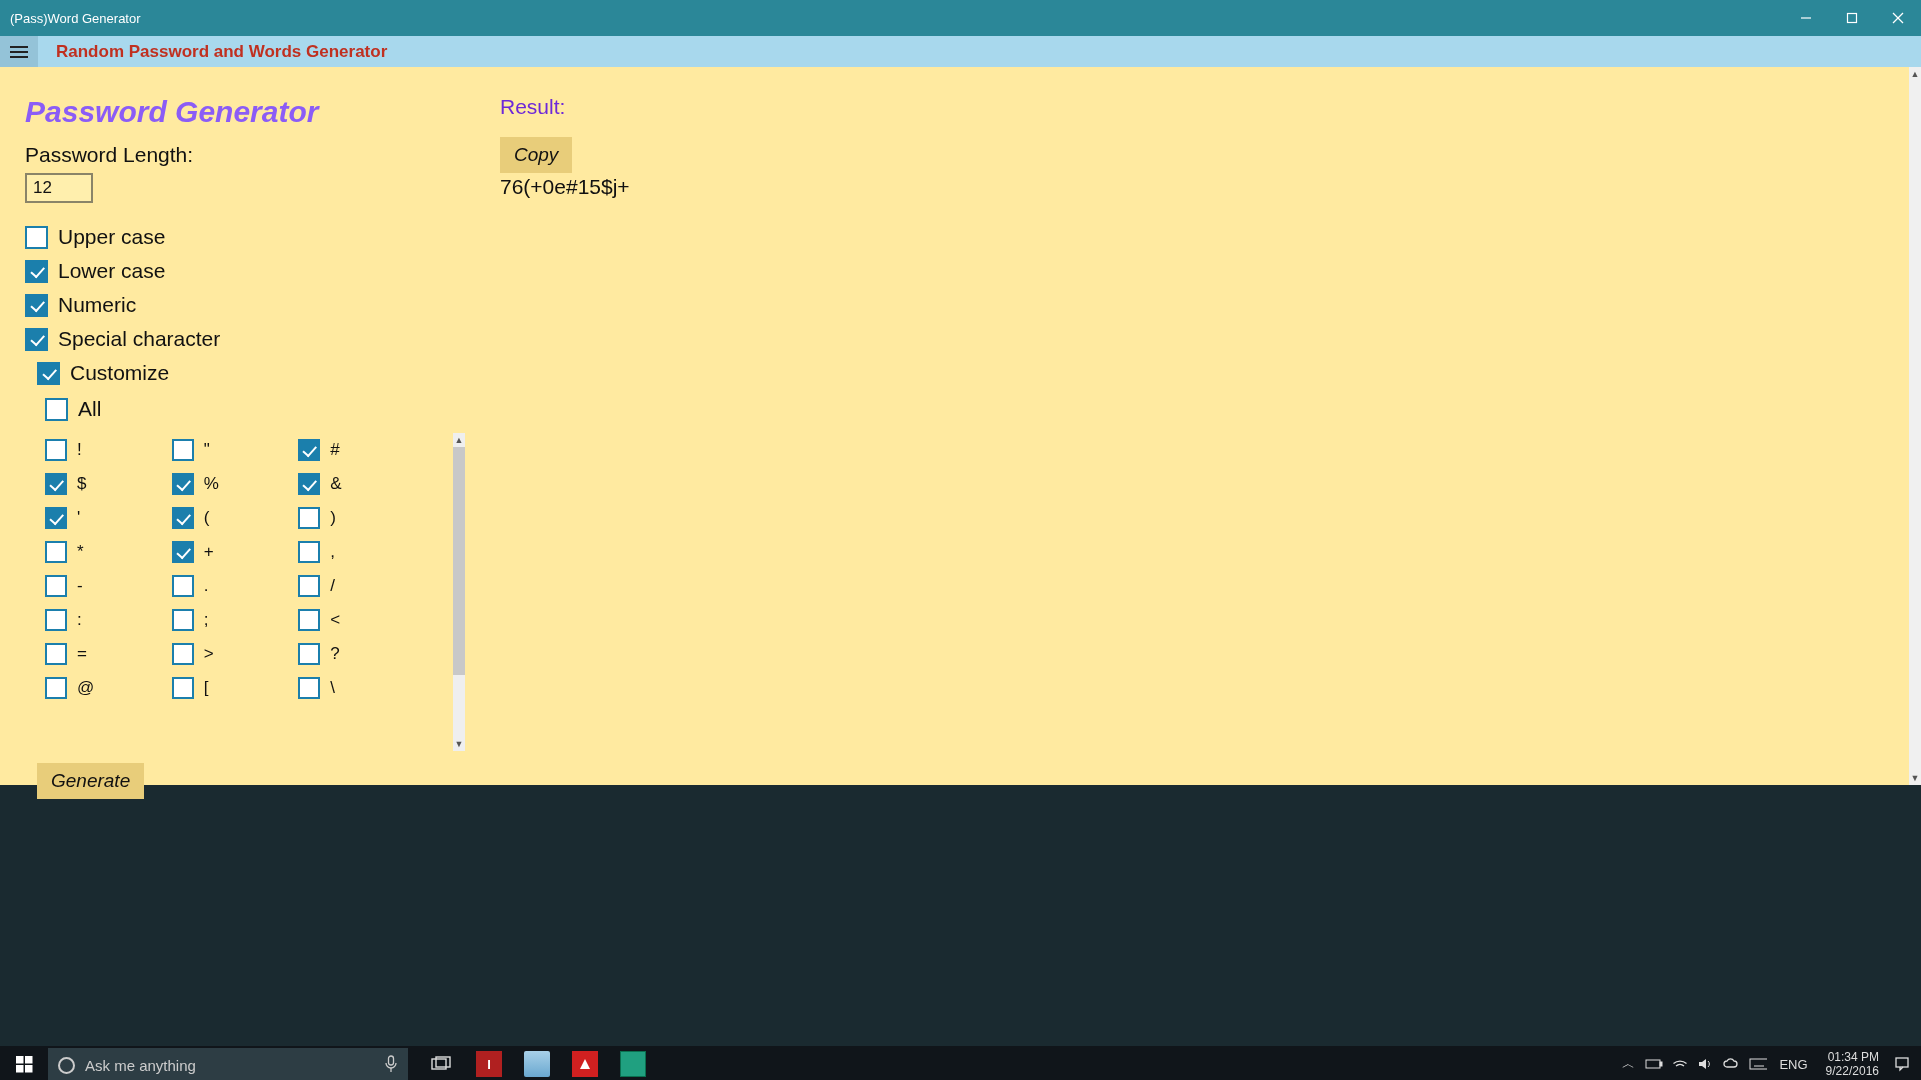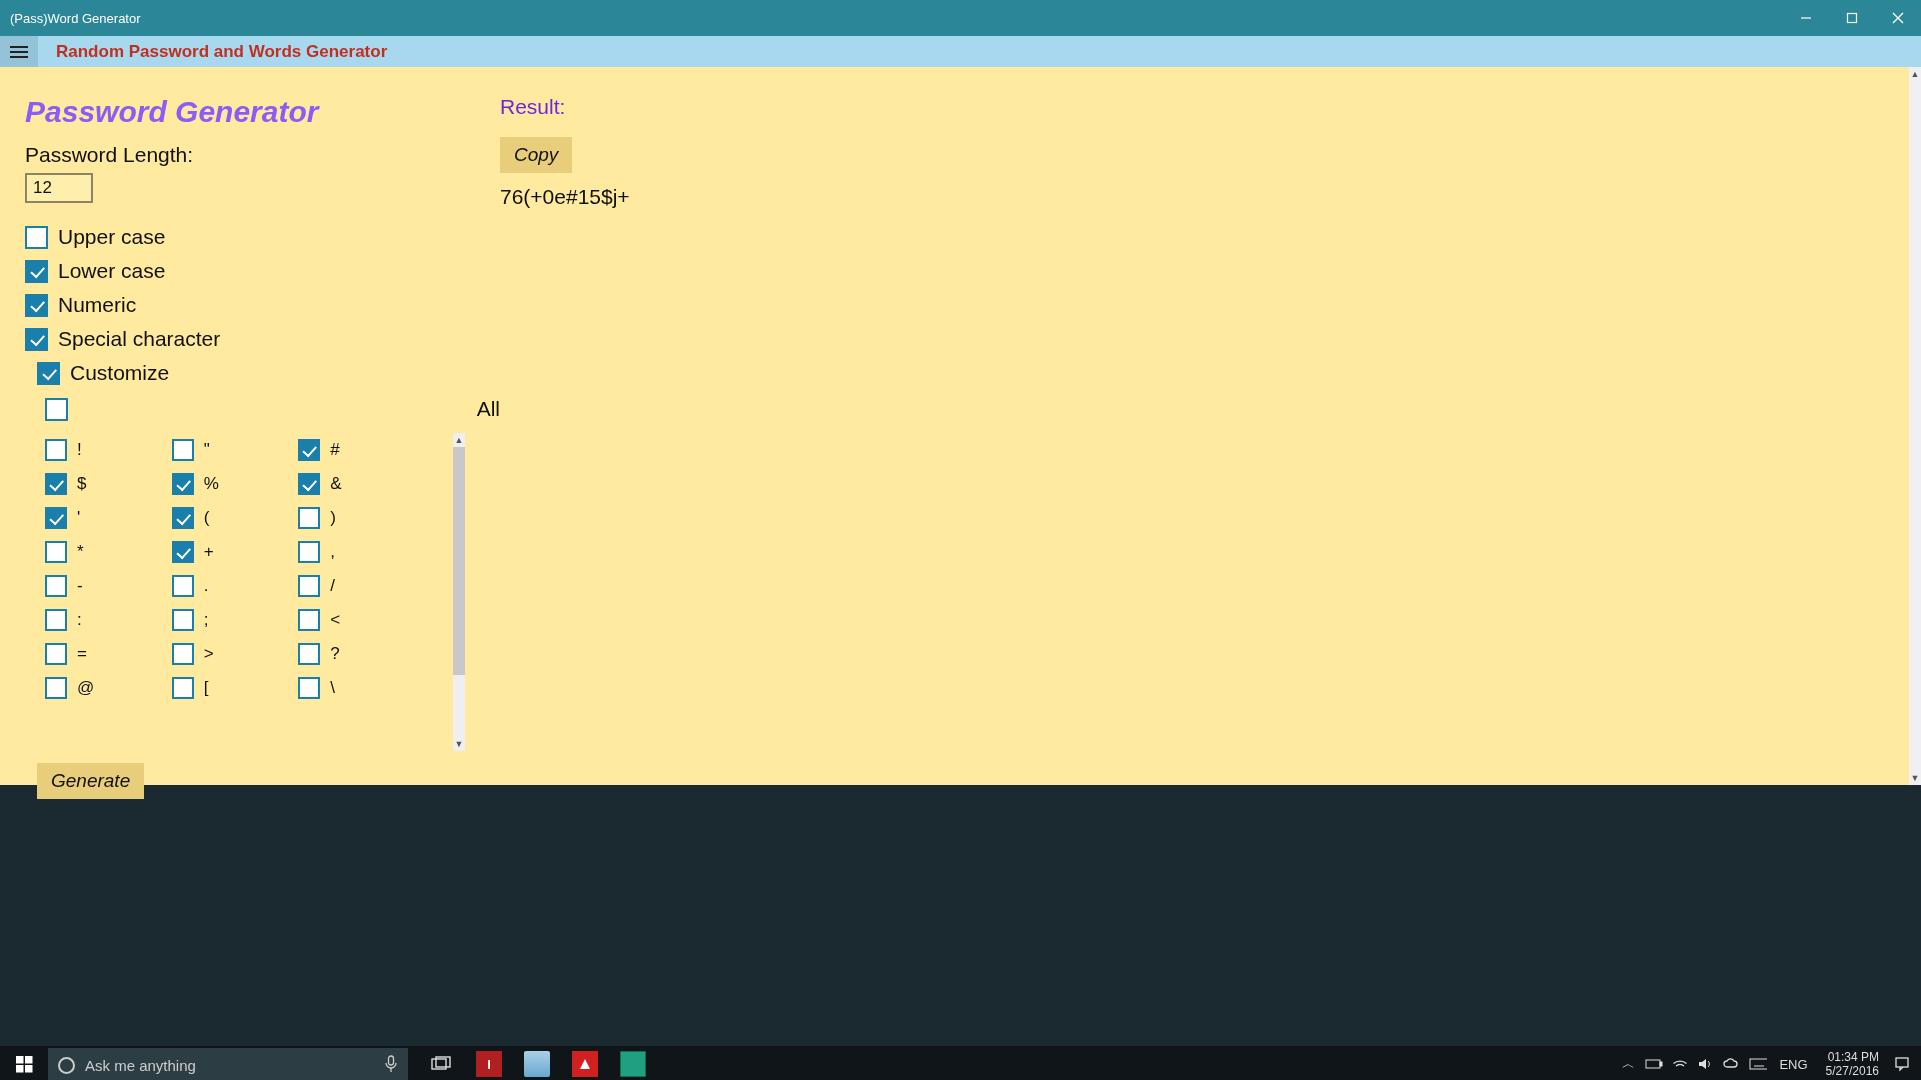--- a/index.html
+++ b/index.html
@@ -31,40 +31,40 @@
   .field-label { font-size: 21px; color: #111; margin-bottom: 6px; }
   .length-input { width: 68px; height: 30px; border: 2px solid #8a8468; background: #ffefad; font-size: 17px; padding: 2px 6px; color:#111; }
 
   .opts { margin-top: 22px; }
   .chk-row { display: flex; align-items: center; margin-bottom: 10px; }
   .chk { width: 23px; height: 23px; border: 2px solid #1b7fac; background: #fff; display: inline-flex; align-items:center; justify-content:center; margin-right: 10px; flex-shrink:0; }
   .chk.checked { background: #1b7fac; }
   .chk.checked::after { content: ""; width: 6px; height: 11px; border: solid #fff; border-width: 0 2.5px 2.5px 0; transform: rotate(42deg) translateY(-1px); }
   .chk-label { font-size: 21px; color: #111; }
   .indent1 { margin-left: 12px; }
-  .indent2 { margin-left: 20px; justify-content: space-between; }
+  .indent2 { margin-left: 20px; }
 
   .special-box { position: relative; margin-top: 8px; margin-left: 20px; width: 420px; height: 318px; }
   .sp-grid { position: absolute; left: 0; top: 0; width: 380px; }
   .sp-grid .sp-rowset { display:flex; }
   .sp-col { width: 128px; }
   .sp-chk-row { display: flex; align-items: center; height: 34px; }
   .sp-chk-row .chk { width: 22px; height: 22px; }
   .sp-chk-row .sym { font-size: 17px; color:#111; }
 
   .sp-scroll { position:absolute; right:0; top:0; width: 12px; height: 318px; background:#efefef; display:flex; flex-direction:column; }
   .sp-scroll .arrow { height: 14px; display:flex; align-items:center; justify-content:center; font-size:9px; color:#555; }
   .sp-scroll .track { flex:1; background:#efefef; position:relative; }
   .sp-scroll .thumb { position:absolute; top:0; left:0; right:0; height: 228px; background:#c8c8c8; }
 
   .btn { background: #e8cd7a; border: none; padding: 7px 14px; font-size: 19px; font-style: italic; color:#111; }
   .generate-btn { margin-top: 12px; margin-left: 12px; }
 
   .result-label { font-size: 21px; color:#6d28d9; margin-bottom: 18px; }
-  .copy-btn { margin-bottom: 12px; }
+  .copy-btn { margin-bottom: 2px; }
   .result-text { font-size: 21px; color:#111; }
 
   
   .gap { height: 261px; background: #1a2a30; }
   .taskbar { height: 36px; background: #10151a; display:flex; align-items:flex-end; color:#ddd; position:relative; }
   .start { width: 48px; display:flex; align-items:center; justify-content:center; height:100%; }
   .start svg { fill:#fff; }
   .search { flex: 0 0 360px; height: 34px; background: #2d3d44; display:flex; align-items:center; padding: 0 10px; color:#ccc; font-size:15px; gap:10px; }
   .search .circ { width:17px; height:17px; border:2px solid #ccc; border-radius:50%; }
   .task-icons { display:flex; align-items:center; gap: 2px; margin-left: 10px; height:100%; }
@@ -352,21 +352,21 @@
         <svg width="20" height="12" fill="none" stroke="#ddd">
           <rect x="1" y="1" width="18" height="10"></rect>
           <line x1="4" y1="4" x2="4" y2="4"></line>
           <line x1="7" y1="4" x2="7" y2="4"></line>
           <line x1="5" y1="8" x2="15" y2="8"></line>
         </svg>
       </div>
     <div class="lang">ENG</div>
     <div class="clock">
       <div>01:34 PM</div>
-      <div>5/27/2016</div>
+      <div>9/22/2016</div>
     </div>
     <div class="tray-icon">
         <svg width="16" height="16" fill="none" stroke="#ddd" stroke-width="1.3">
           <rect x="2" y="2" width="12" height="9"></rect>
           <path d="M6 11 L6 14 L9 11"></path>
         </svg>
       </div>
   </div>
 </div>
 

